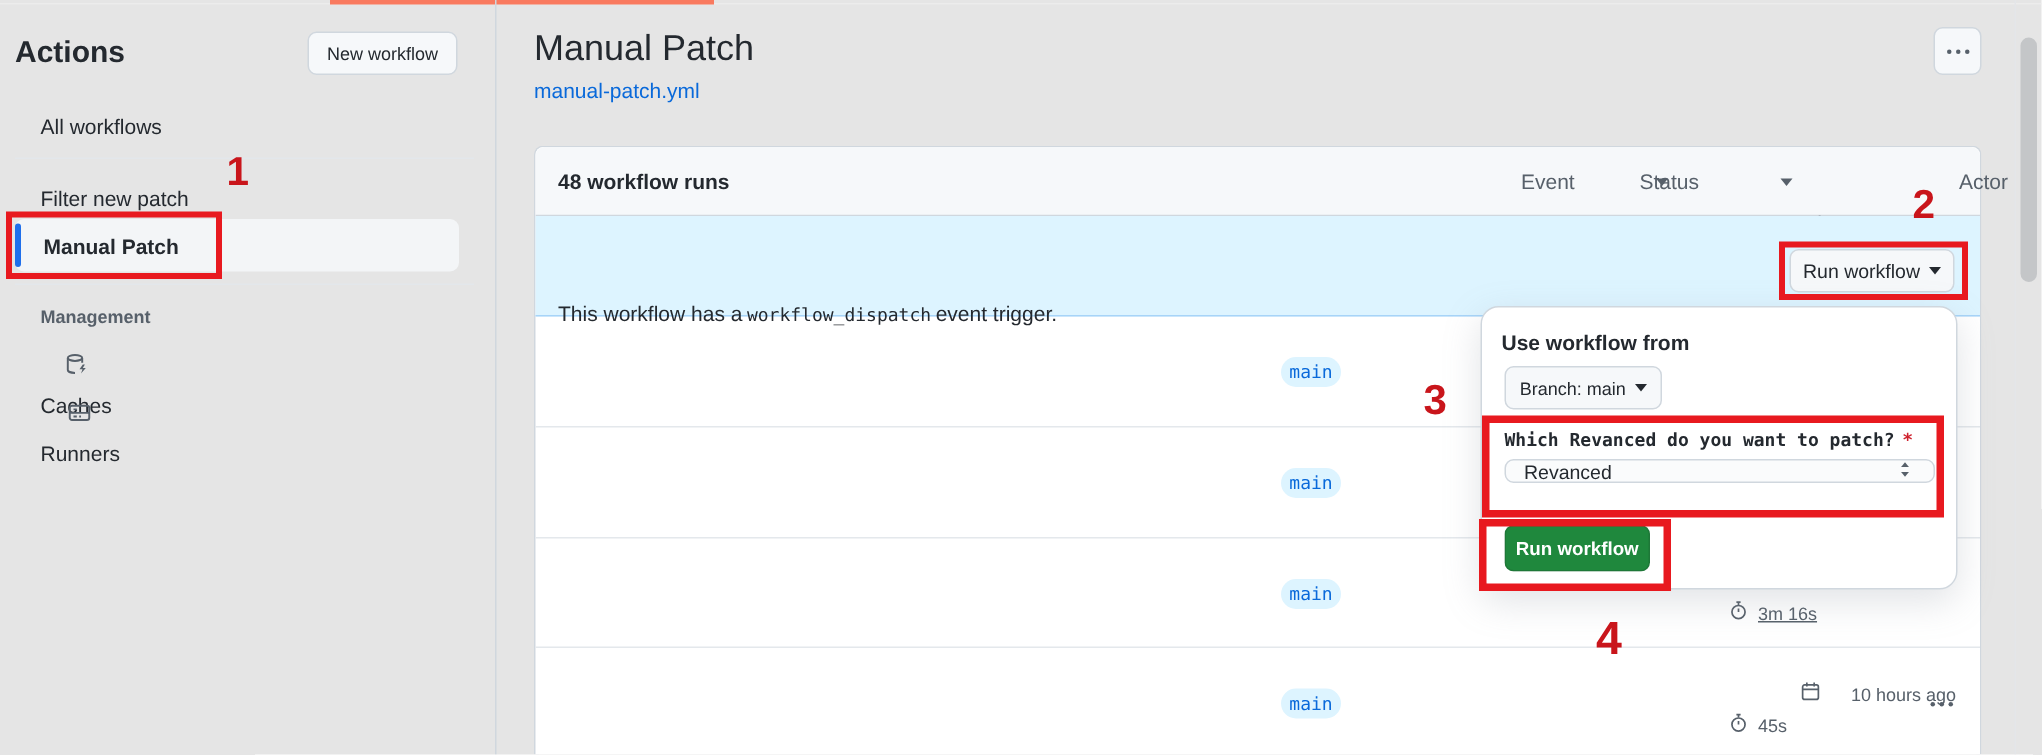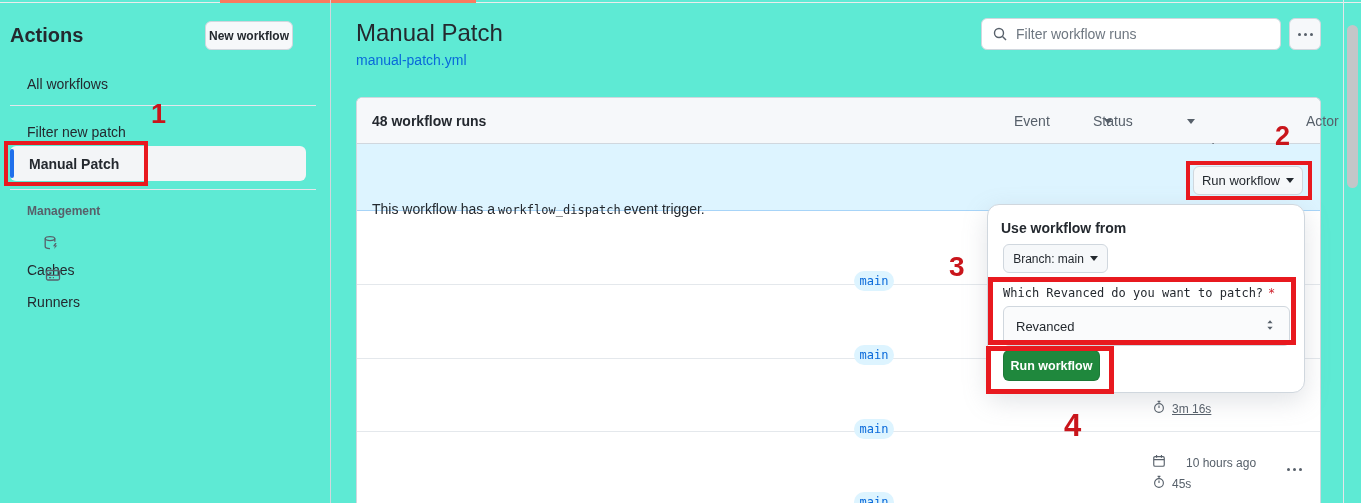--- a/index.html
+++ b/index.html
@@ -1,33 +1,33 @@
 <!DOCTYPE html>
 <html><head>
 <meta charset="utf-8">
 <style>
   * { margin:0; padding:0; box-sizing:border-box; }
   body { font-family:"Liberation Sans", sans-serif; color:#24292f; background:#fff; }
-  #root { position:relative; width:1361px; height:503px; background:#5eead4; overflow:hidden; }
+  #root { position:relative; width:1361px; height:503px; background:#e5e5e5; overflow:hidden; }
 
   .abs { position:absolute; }
 
   
   .top-hairline { left:0; top:2px; width:1361px; height:1px; background:#ececec; }
   .orange-bar { left:220px; top:0; width:256px; height:3px; background:#f97a5f; }
 
   
   .sidebar-border { left:330px; top:0; width:1px; height:503px; background:#d0d7de; }
   .sb-title { left:10px; top:24px; font-size:20px; font-weight:700; }
   .btn-light {
     display:flex; align-items:center; justify-content:center;
     background:#f6f8fa; border:1px solid #d0d7de; border-radius:6px;
     color:#24292f; cursor:pointer;
   }
-  .new-workflow { left:205px; top:21px; width:88px; height:29px; font-size:12px; font-weight:700; }
+  .new-workflow { left:205px; top:21px; width:100px; height:29px; font-size:12px; font-weight:400; }
   .sb-item { font-size:14px; color:#24292f; cursor:pointer; }
   .sb-divider { height:1px; background:#e3e7eb; }
   .sb-selected-bg { left:10px; top:146px; width:296px; height:35px; background:#f3f5f7; border-radius:6px; }
   .sb-accent { left:10px; top:149px; width:4px; height:29px; border-radius:2px; background:#1f6feb; }
   .mgmt-label { left:27px; top:204px; font-size:12px; font-weight:600; color:#57606a; }
   .sb-icon-item { display:flex; align-items:center; gap:8px; font-size:14px; cursor:pointer;flex-direction:column; }
 
   
   .page-title { left:356px; top:19px; font-size:24px; font-weight:400; }
   .file-link { left:356px; top:52px; font-size:14px; color:#0969da; cursor:pointer; }
@@ -54,33 +54,33 @@
 
   .banner { left:357px; top:144px; width:963px; height:67px; background:#ddf4ff; border-bottom:1px solid #a7d4f8; }
   .banner-text { left:372px; top:172px; font-size:14px; color:#24292f;margin-top:29px; }
   .code { font-family:"DejaVu Sans Mono", monospace; font-size:12px; padding:0 3px; }
   .run-dd { left:1193px; top:166px; width:110px; height:29px; font-size:13px; font-weight:500; z-index:5; }
 
   .row-divider { left:357px; width:963px; height:1px; background:#e4e8ec; }
   .branch-pill {
     left:854px; width:40px; height:20px; background:#ddf4ff; color:#0969da;
     border-radius:10px; font-family:"DejaVu Sans Mono", monospace; font-size:12px;
-    display:flex; align-items:center; justify-content:center; cursor:pointer;margin-top:33px;
+    display:flex; align-items:center; justify-content:center; cursor:pointer;
   }
   .meta { display:flex; align-items:center; gap:6px; font-size:12px; color:#57606a; }
   .row-kebab { left:1281px; top:462px; padding:6px; cursor:pointer; }
 
   
   .panel { left:987px; top:204px; width:318px; height:189px; background:#fff; border:1px solid #d0d7de; border-radius:12px; box-shadow:0 8px 24px rgba(140,149,159,0.25); z-index:10; }
   .panel-heading { left:1001px; top:220px; font-size:14px; font-weight:700; z-index:11; }
   .branch-btn { left:1003px; top:244px; width:105px; height:29px; font-size:12px; z-index:11; }
-  .input-label { left:1003px; top:286px; font-family:"DejaVu Sans Mono", monospace; font-size:12px; font-weight:400; z-index:11; }
+  .input-label { left:1003px; top:286px; font-family:"DejaVu Sans Mono", monospace; font-size:12px; font-weight:700; z-index:11; }
   .required { color:#cf222e; margin-left:5px; }
   .select-box {
-    left:1003px; top:306px; width:287px; height:40px; border:1px solid #d0d7de; border-radius:6px;
+    left:1003px; top:306px; width:287px; height:16px; border:1px solid #d0d7de; border-radius:6px;
     background:#fafbfc; display:flex; align-items:center; padding:0 12px; font-size:13px; cursor:pointer; z-index:11;
   }
   .select-box .updown { margin-left:auto; }
   .green-btn {
     left:1003px; top:350px; width:97px; height:31px; background:#1f883d; color:#fff;
     border:1px solid rgba(27,31,36,0.15); border-radius:6px; font-size:12.5px; font-weight:600;
     display:flex; align-items:center; justify-content:center; cursor:pointer; z-index:11;
   }
 
   
@@ -135,29 +135,20 @@
         <path d="M1.5 8.25h13"></path>
         <path d="M4 5.9h2.2 M4 10.6h2.2 M7.8 10.6h1.2"></path>
       </svg>
     </span>
     <span>Runners</span>
   </div>
 
   <div class="abs page-title">Manual Patch</div>
   <a class="abs file-link">manual-patch.yml</a>
 
-  <div class="abs search-wrap">
-    <input class="search-input" type="text" placeholder="Filter workflow runs" style="">
-    <span class="search-glyph">
-      <svg viewBox="0 0 16 16" width="16" height="16">
-        <circle cx="7" cy="7" r="4.5" stroke="#57606a" fill="none" stroke-width="1.4"></circle>
-        <path d="M10.5 10.5L14 14" stroke="#57606a" stroke-width="1.4"></path>
-      </svg>
-    </span>
-  </div>
 
   <button class="abs btn-light kebab-btn">
     <span class="dots">
         <i></i>
         <i></i>
         <i></i>
       </span>
   </button>
 
   <div class="abs table"></div>
@@ -202,21 +193,21 @@
   <div class="abs meta" style="left:1152px; top:400px;text-decoration:underline;">
     <span>
       <svg viewBox="0 0 16 16" width="14" height="14" fill="none" stroke="#57606a" stroke-width="1.3">
         <circle cx="8" cy="9.2" r="5"></circle>
           <path d="M8 9.2V6.4 M6.4 1.6h3.2 M8 1.6v2.2"></path>
       </svg>
     </span>
     <span>3m 16s</span>
   </div>
 
-  <div class="abs meta" style="left:1152px; top:454px;gap:20px;">
+  <div class="abs meta" style="left:1200px; top:454px;gap:20px;">
     <span>
       <svg viewBox="0 0 16 16" width="14" height="14" fill="none" stroke="#57606a" stroke-width="1.3">
         <rect x="2" y="3" width="12" height="11" rx="1.5"></rect>
           <path d="M2 6.4h12 M5.2 1.2v3 M10.8 1.2v3"></path>
       </svg>
     </span>
     <span>10 hours ago</span>
   </div>
   <div class="abs meta" style="left:1152px; top:475px;">
     <span>

